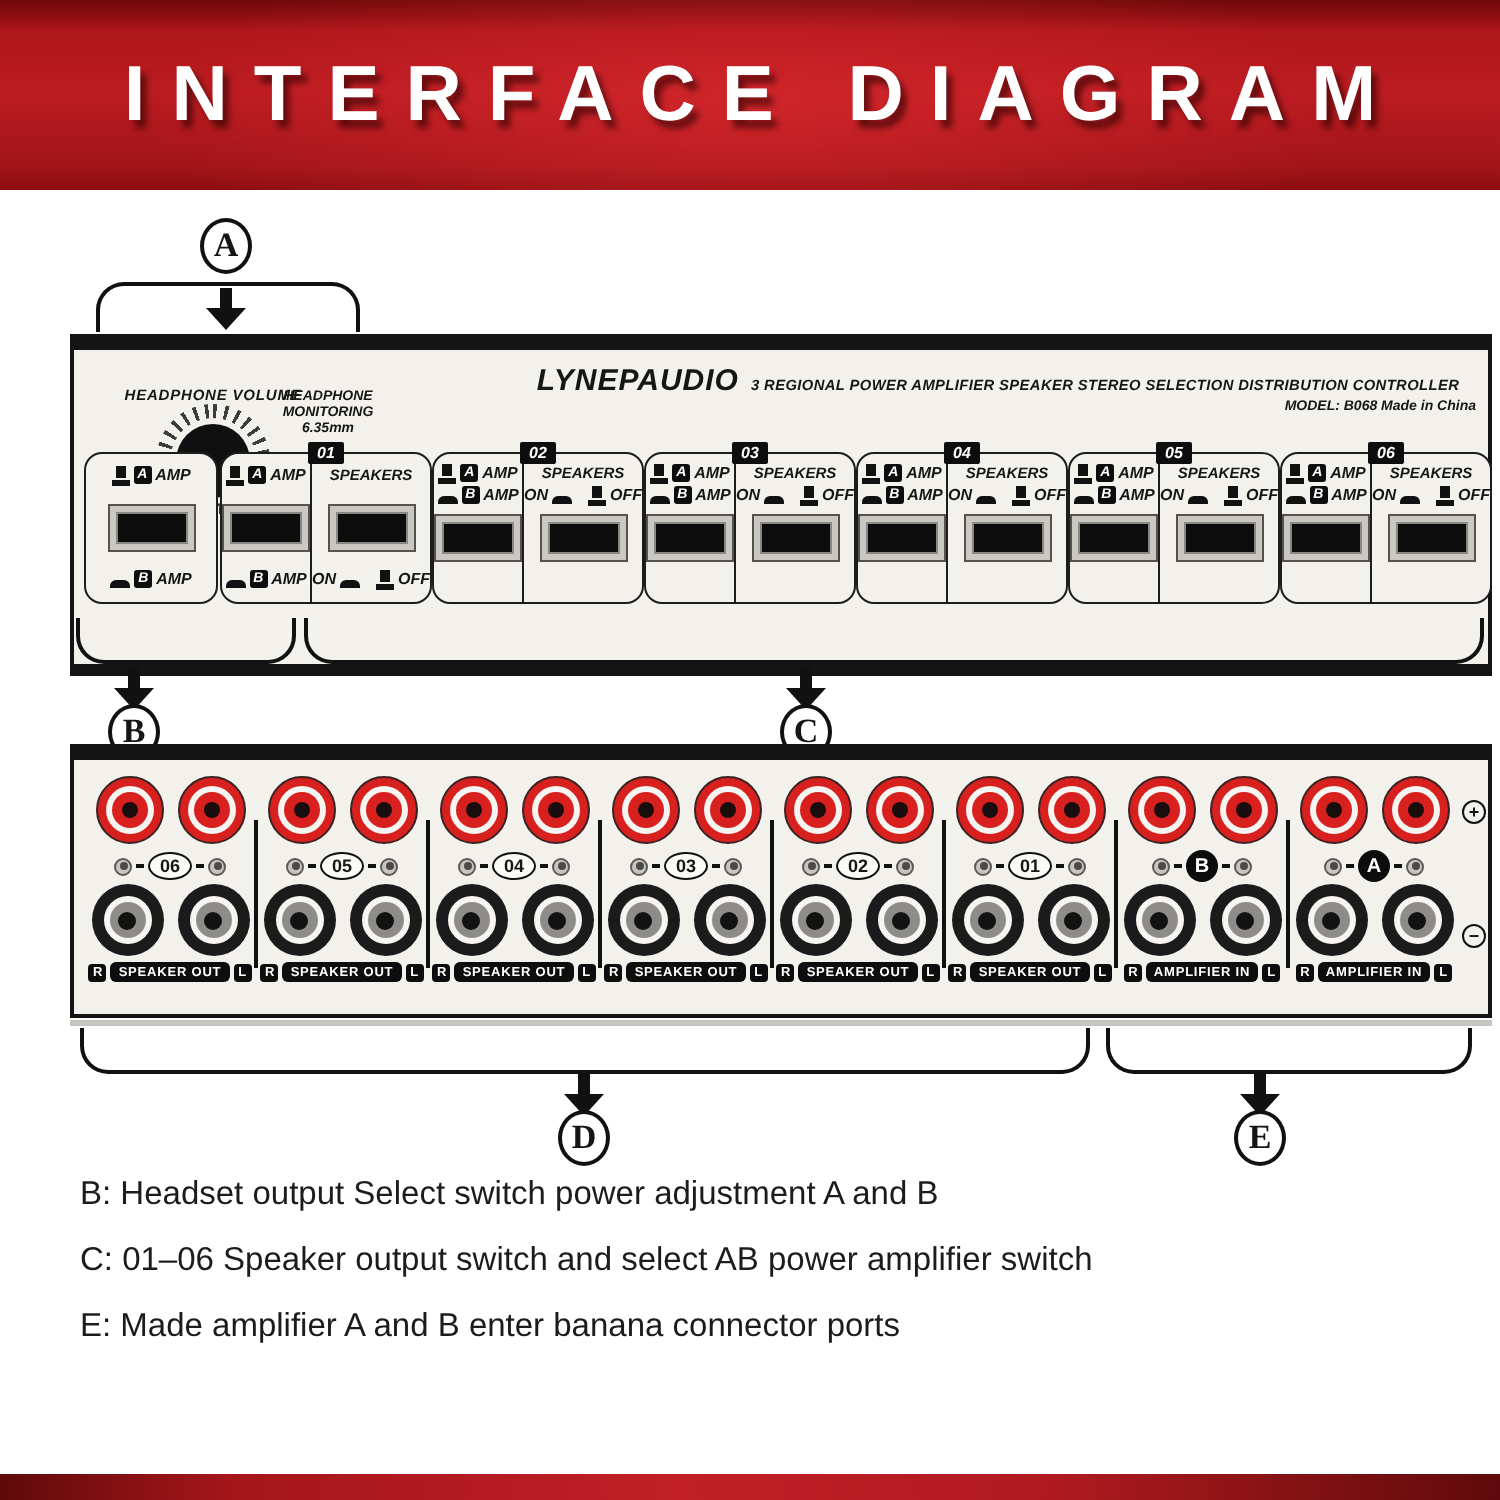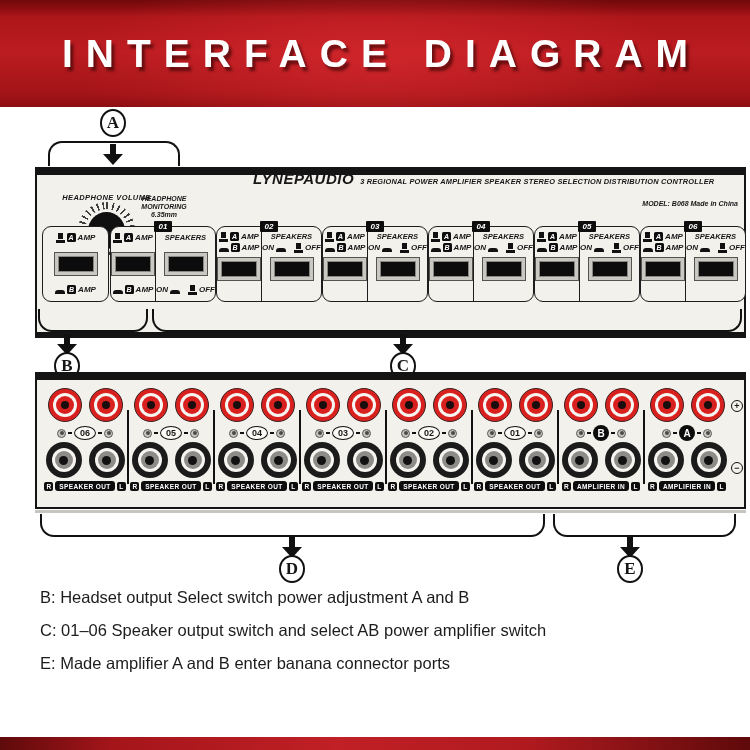--- a/index.html
+++ b/index.html
@@ -1,21 +1,21 @@
 <!DOCTYPE html>
 <html><head>
 <meta charset="utf-8">
 <style>
   * { margin:0; padding:0; box-sizing:border-box; }
   html,body { background:#fff; }
   .page { position:relative; width:750px; height:750px; background:#fff; overflow:hidden;
           font-family:"Liberation Sans", sans-serif; color:#161616; }
 
   
-  .banner { position:absolute; left:0; top:0; width:750px; height:107px;
+  .banner { position:absolute; left:0; top:0; width:750px; height:95px;
     background:
       radial-gradient(ellipse 55% 130% at 50% 58%, rgba(225,45,50,.55), rgba(225,45,50,0) 72%),
       linear-gradient(180deg,#70090b 0%,#8c0e11 8%,#ad161a 16%,#bb1c21 48%,#a21418 88%,#8c0e11 100%);
     display:flex; align-items:center; justify-content:center; }
   .banner-title { color:#fff; font-size:39px; font-weight:bold; letter-spacing:13px;
     padding-left:13px; text-shadow:3px 4px 3px rgba(40,0,0,.6); white-space:nowrap; }
 
   
   .co { position:absolute; width:26px; height:28px; border:2px solid #111; border-radius:50%;
     background:#fff; display:flex; align-items:center; justify-content:center;
@@ -48,22 +48,22 @@
     transform:rotate(42deg); border-radius:2px; }
   .hs-label { position:absolute; left:2px; top:83px; width:72px; text-align:center;
     font-size:7px; font-weight:bold; line-height:8px; }
   .mon-label { position:absolute; left:96px; top:26px; width:62px; text-align:center;
     font-size:7px; font-weight:bold; line-height:8px; }
   .jack { position:absolute; left:110px; top:62px; width:35px; height:35px; border:3.5px solid #151515;
     border-radius:50%; background:#f7f5f1; display:flex; align-items:center; justify-content:center; }
   .jack-mid { width:21px; height:21px; border:3.5px solid #151515; border-radius:50%; background:#e32220; }
 
   
-  .brandrow { position:absolute; left:216px; top:1px; width:492px; display:flex;
-    align-items:baseline; white-space:nowrap; }
+  .brandrow { position:absolute; left:216px; top:13px; width:492px; display:flex;
+    align-items:baseline; white-space:nowrap;justify-content:center; }
   .brand { font-size:15px; font-weight:800; letter-spacing:.5px; }
   .ptitle { font-size:7.4px; font-weight:bold; margin-left:6px; letter-spacing:.2px; }
   .model { position:absolute; right:6px; top:31px; font-size:7px; font-weight:bold; }
 
   
   .fgroup { position:absolute; top:57px; height:76px; border:1.5px solid #1d1d1d; border-radius:9px;
     display:flex; background:#f3f1ec; }
   .fgroup.sel { left:5px; width:67px; }
   .fcol { flex:1; display:flex; flex-direction:column; align-items:center; position:relative; }
   .fcol + .fcol { border-left:1.5px solid #1d1d1d;text-align:right; }

